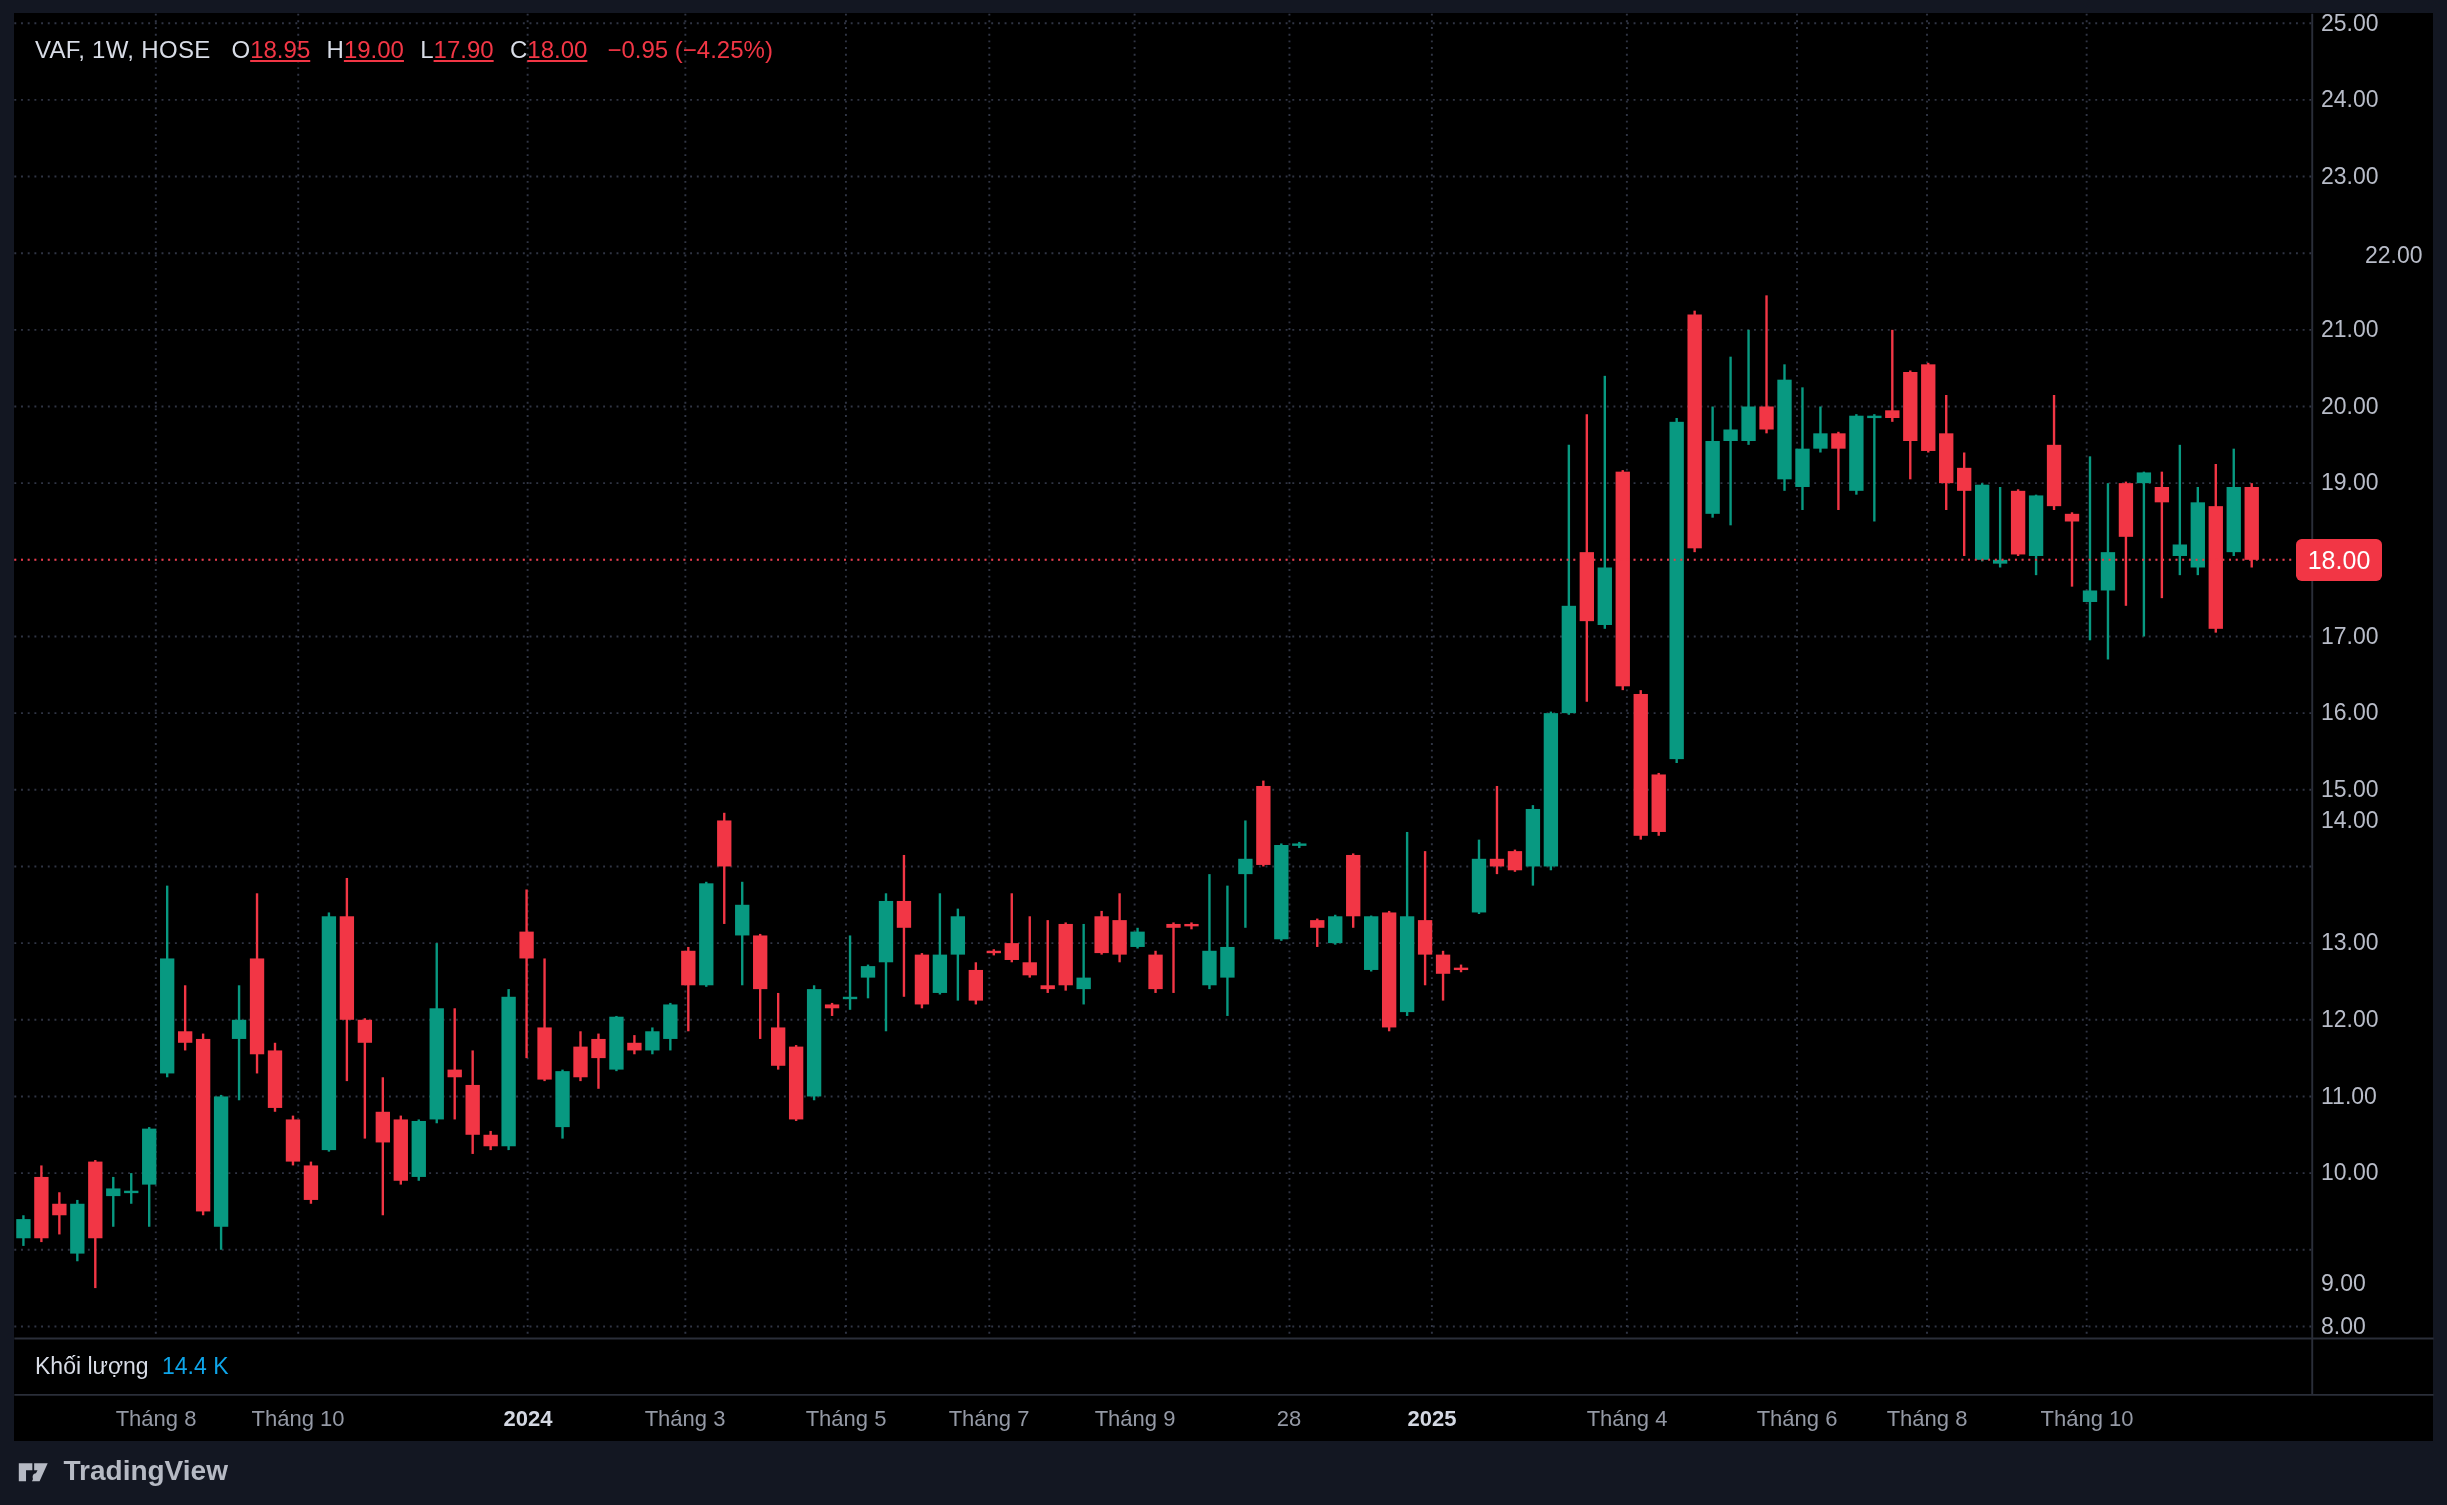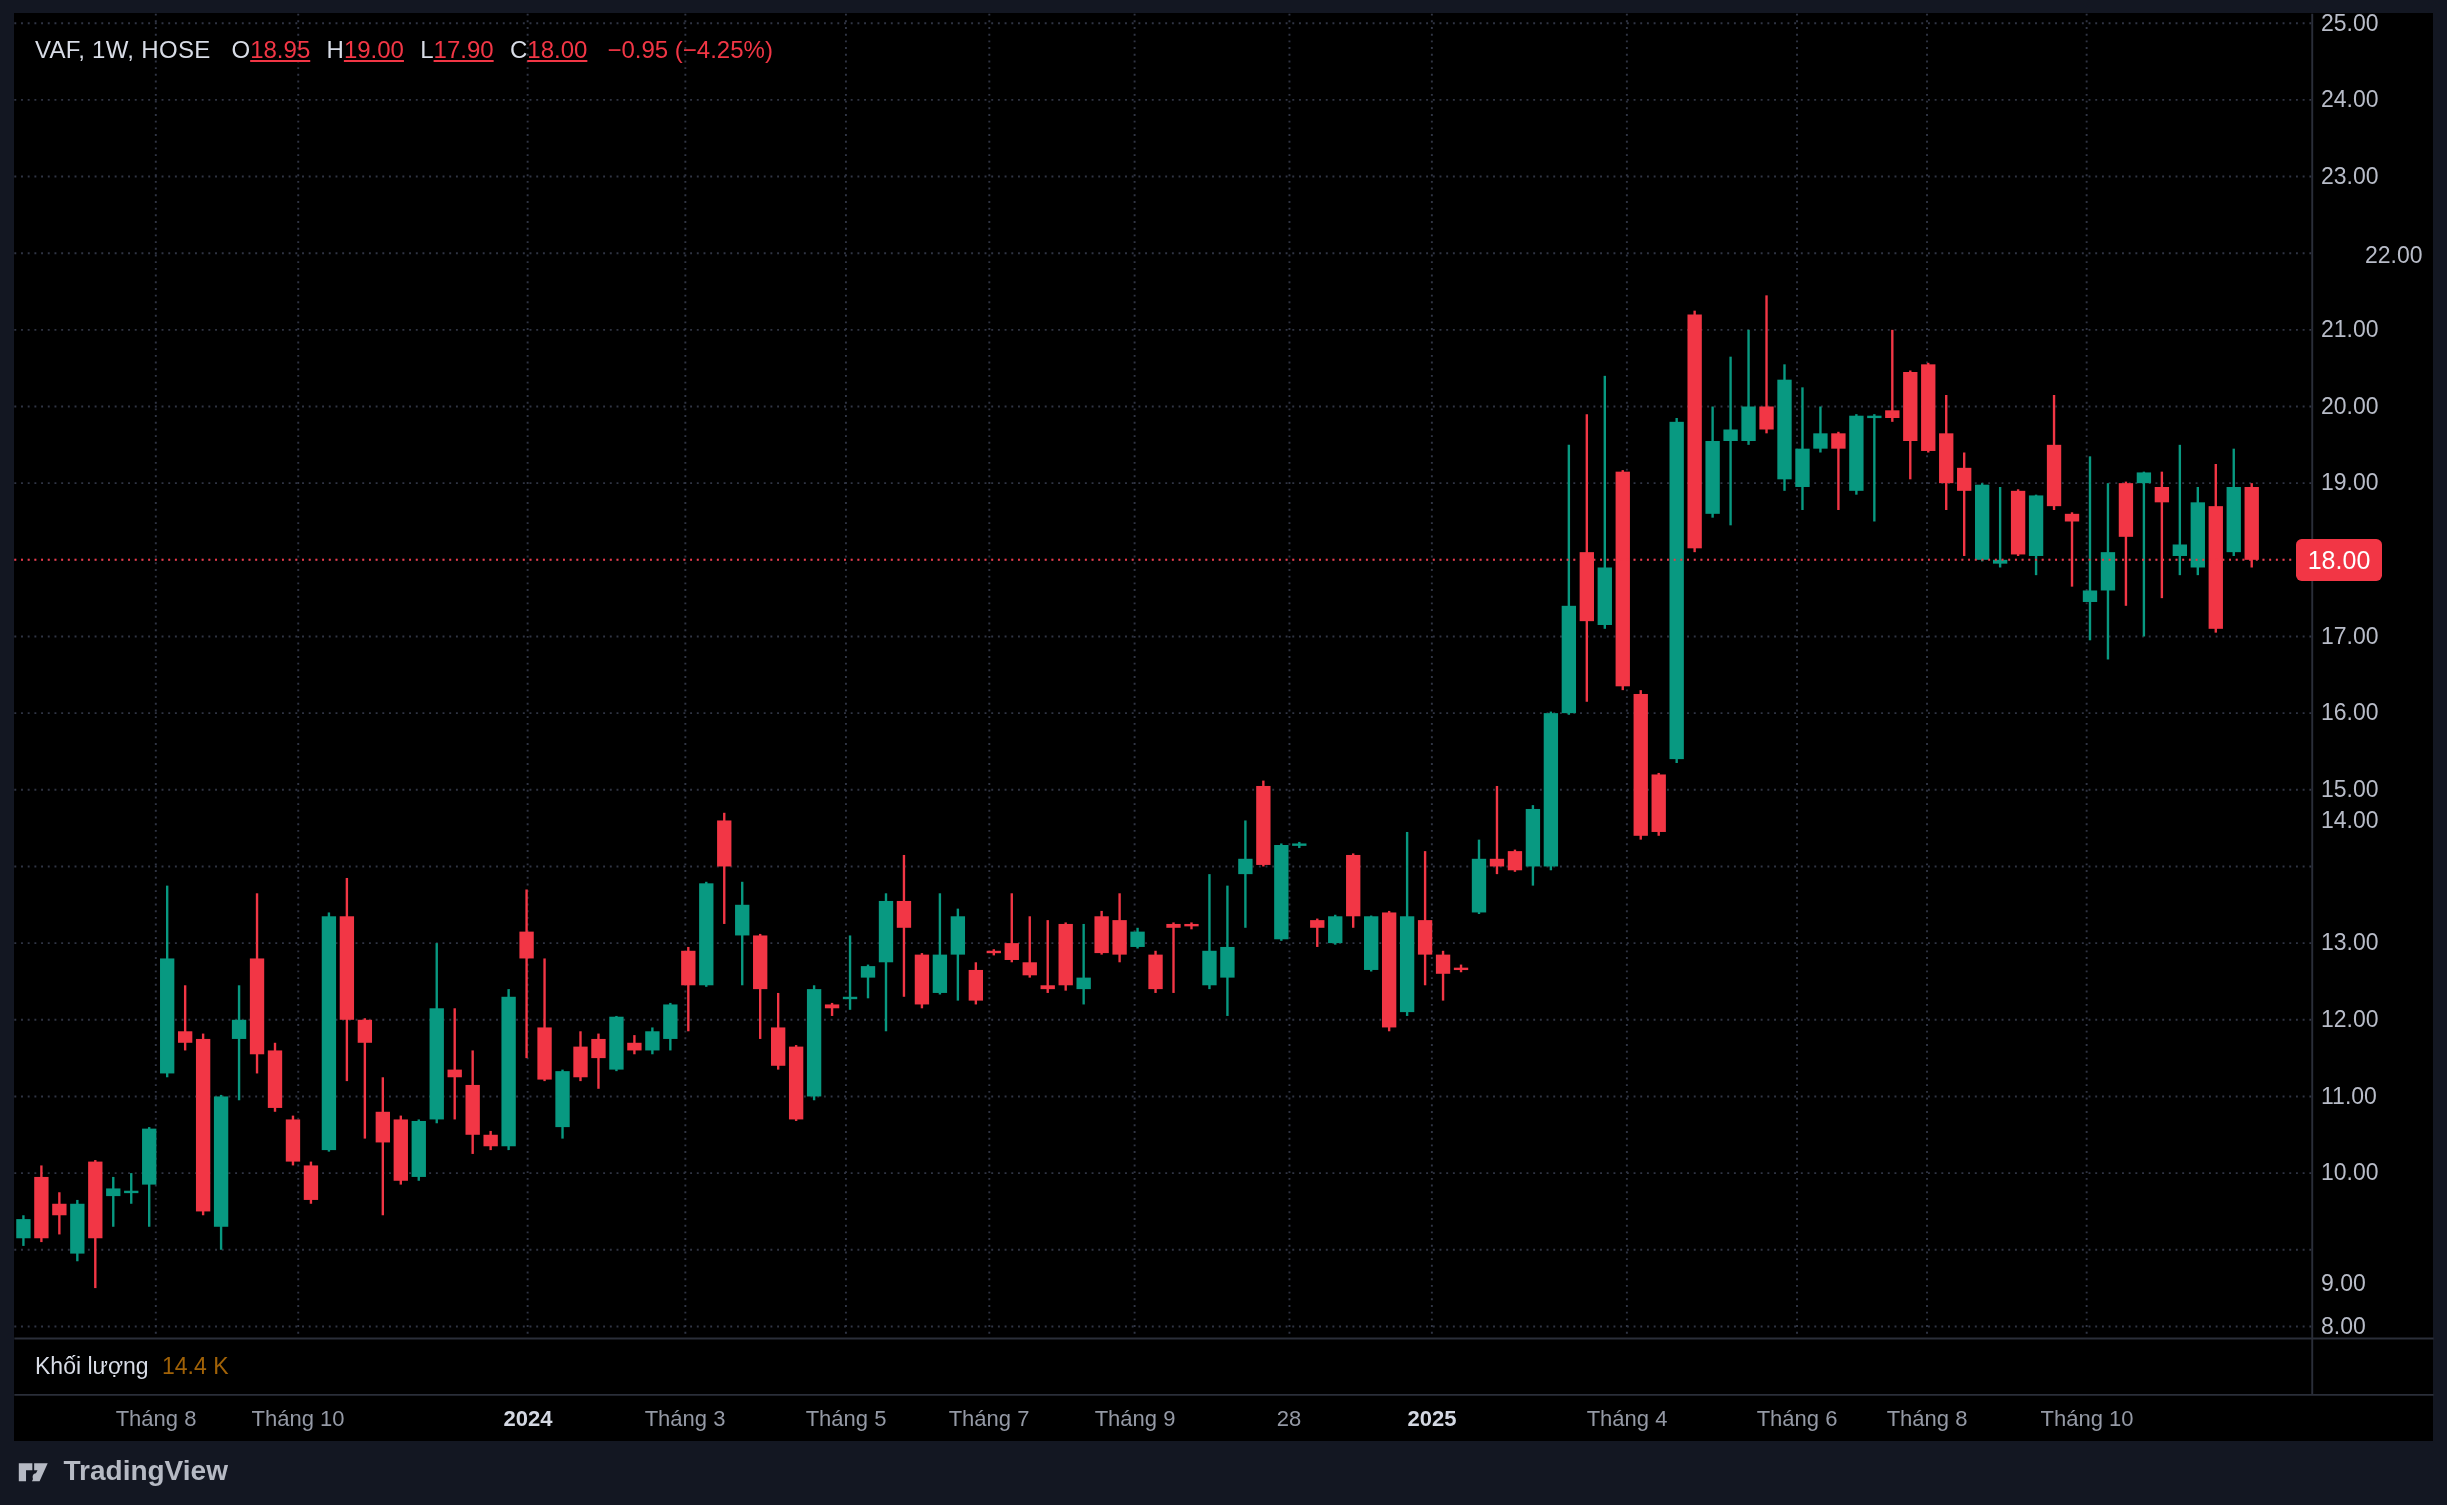--- a/index.html
+++ b/index.html
@@ -8,21 +8,21 @@
   .chart-box{position:absolute;left:14.3px;top:13.4px;width:2419px;height:1428px;background:#000;}
   #plot{position:absolute;left:0;top:0;width:2447px;height:1506px;}
   .legend{position:absolute;left:35px;top:36px;font-size:24px;color:#d8dce6;
           display:flex;align-items:flex-end;white-space:nowrap;}
   .legend .sym{margin-right:21px;letter-spacing:0.3px;}
   .legend .kv{margin-right:16.3px;}
   .legend .v{color:#f23645;text-decoration:underline;}
   .legend .chg{color:#f23645;margin-left:3.8px;}
   .vol-legend{position:absolute;left:35px;top:1353px;font-size:23px;color:#d8dce6;
           display:flex;align-items:center;white-space:nowrap;}
-  .vol-legend .vol-val{color:#a16207;margin-left:13.4px;}
+  .vol-legend .vol-val{color:#0ea5e9;margin-left:13.4px;}
   .ptick{position:absolute;left:2321px;height:25px;line-height:25px;font-size:23px;color:#b8bcc8;}
   .price-badge{position:absolute;left:2296px;width:86px;height:42px;background:#f23645;border-radius:5.7px;
           color:#fff;font-size:25px;display:flex;align-items:center;justify-content:center;}
   .ttick{position:absolute;top:1406px;transform:translateX(-50%);font-size:22px;color:#9499a5;white-space:nowrap;text-align:right;}
   .ttick.year{font-weight:700;color:#d4d8e2;}
   .footer{position:absolute;left:17px;top:1455px;display:flex;align-items:center;}
   .tv-logo{display:flex;align-items:center;gap:14px;color:#b6bac4;font-size:28px;font-weight:600;}
 </style>
 </head>
 <body>

